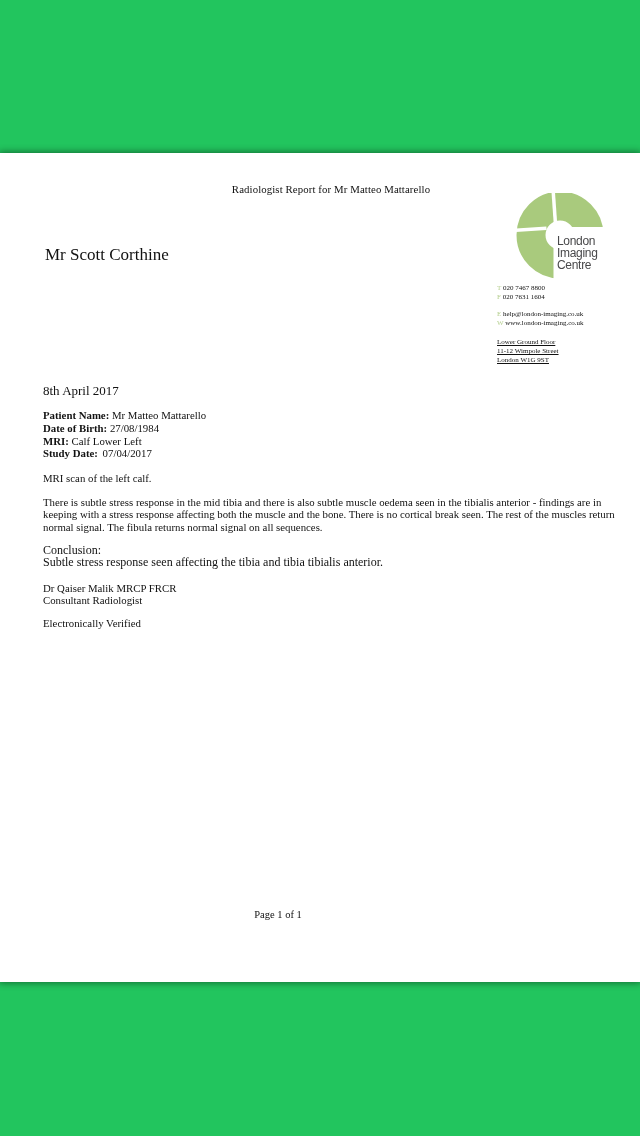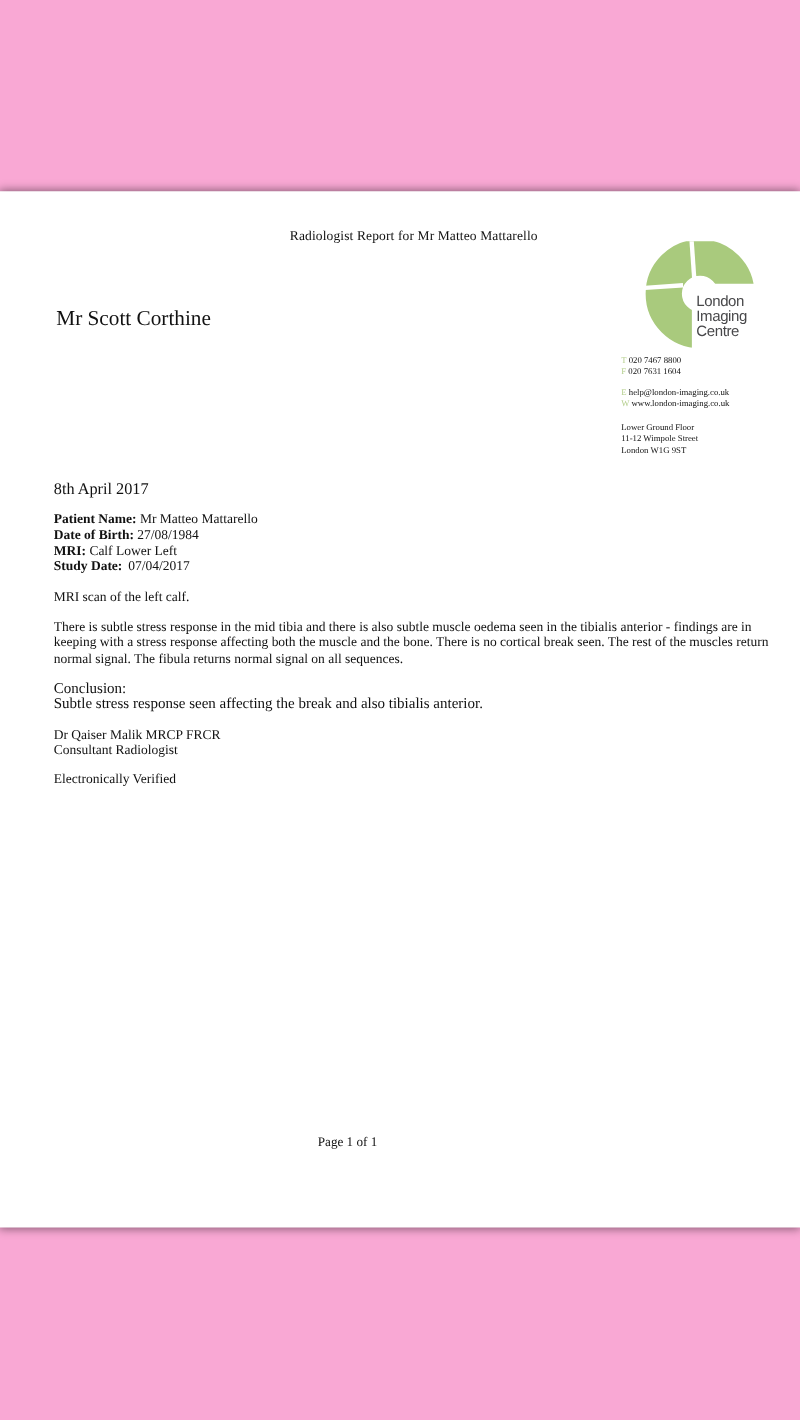--- a/index.html
+++ b/index.html
@@ -6,21 +6,21 @@
   body {
     width: 640px; height: 1136px;
     background: #7b7b7d;
     font-family: "Liberation Serif", serif;
     color: #111;
     overflow: hidden;
     position: relative;
   }
   .viewer {
     position: absolute; inset: 0;
-    background: #f9a8d4;
+    background: #22c55e;
   }
   .page {
     position: absolute;
     top: 153px; left: 0;
     width: 640px; height: 829px;
     background: #ffffff;
     box-shadow: 0 0 7px 1px rgba(0,0,0,0.45);
   }
   .abs { position: absolute; }
 
@@ -33,21 +33,21 @@
   .addressee { top: 92px; left: 45px; font-size: 17px; }
 
   
   .logo { top: 40px; left: 516px; width: 98px; height: 90px; }
   .logo-text { font-family: "Liberation Sans", sans-serif; font-size: 12px; fill: #48484a; letter-spacing: -0.3px; }
   .contact {
     top: 131px; left: 497px; width: 125px;
     font-size: 7px; line-height: 9px;
   }
   .contact .grp { margin: 0 0 8px 0; }
-  .contact .grp.addr { margin-top: 10px; }
+  .contact .grp.addr { margin-top: 10px; text-decoration: underline; }
   .contact .pfx { color: #b5cf8e; }
 
   
   .date-line { top: 230px; left: 43px; font-size: 13px; }
   .patient { top: 256px; left: 43px; font-size: 10.8px; line-height: 12.8px; }
   .patient b { font-weight: bold; margin-top: 47px; }
   .patient .study-val { margin-left: 2px; }
   .intro { top: 319px; left: 43px; font-size: 10.8px; }
   .findings { top: 343px; left: 43px; width: 577px; font-size: 10.8px; line-height: 12.3px; text-align: left; }
   .conclusion { top: 391px; left: 43px; font-size: 12px; line-height: 12.4px; }
@@ -99,21 +99,21 @@
       <div><b>MRI:</b> <span>Calf Lower Left</span></div>
       <div><b>Study Date:</b> <span class="study-val">07/04/2017</span></div>
     </div>
 
     <div class="abs intro">MRI scan of the left calf.</div>
 
     <div class="abs findings">There is subtle stress response in the mid tibia and there is also subtle muscle oedema seen in the tibialis anterior - findings are in keeping with a stress response affecting both the muscle and the bone. There is no cortical break seen. The rest of the muscles return normal signal. The fibula returns normal signal on all sequences.</div>
 
     <div class="abs conclusion">
       <div>Conclusion:</div>
-      <div>Subtle stress response seen affecting the break and also tibialis anterior.</div>
+      <div>Subtle stress response seen affecting the tibia and tibia tibialis anterior.</div>
     </div>
 
     <div class="abs signature">
       <div>Dr Qaiser Malik MRCP FRCR</div>
       <div>Consultant Radiologist</div>
     </div>
 
     <div class="abs verified">Electronically Verified</div>
 
     <div class="abs footer">Page 1 of 1</div>

